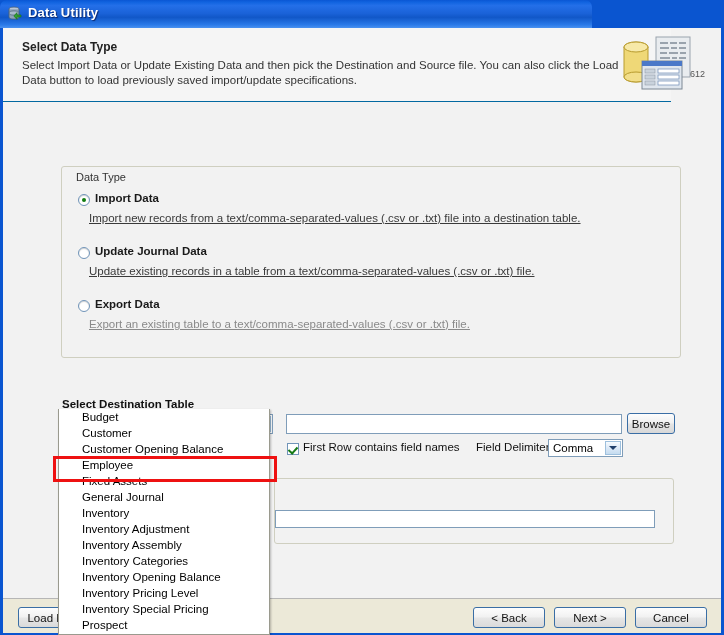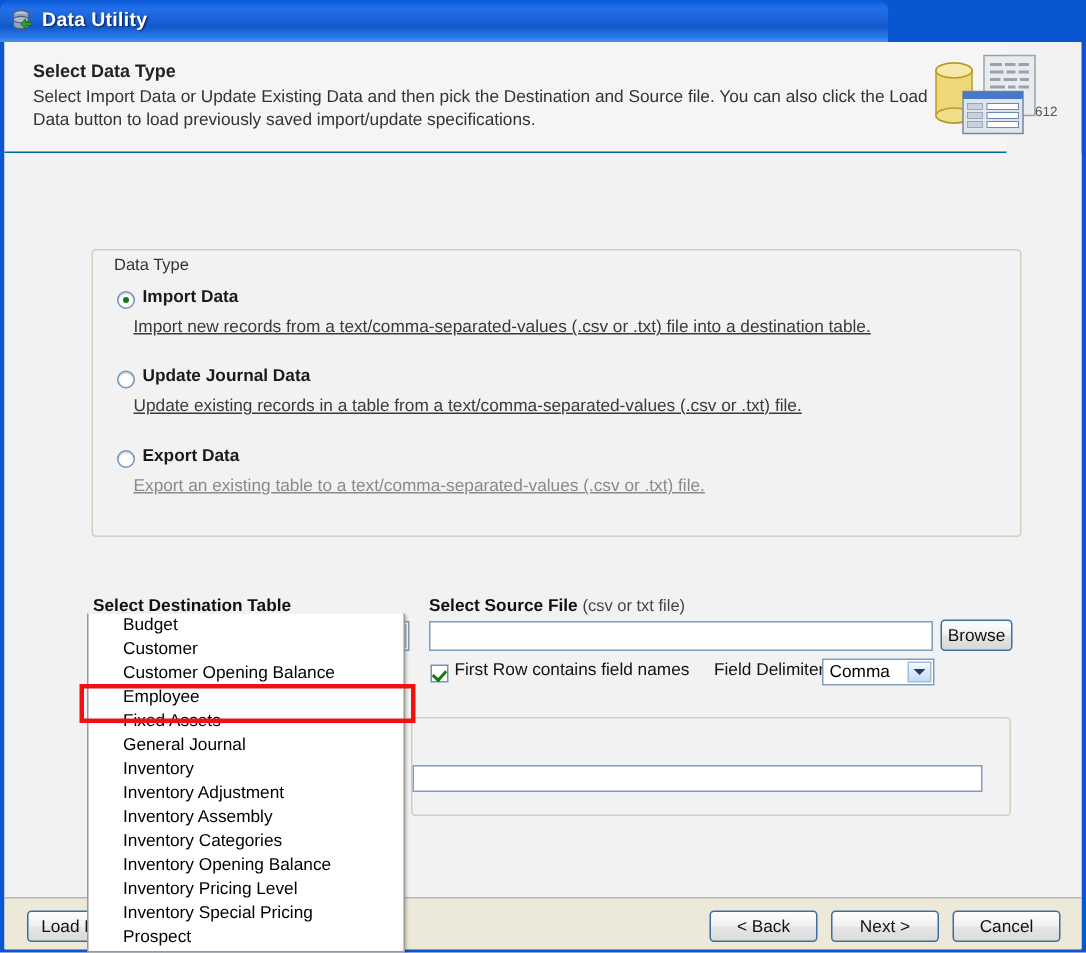--- a/index.html
+++ b/index.html
@@ -458,24 +458,20 @@
       </div>
       <div class="radio-desc" style="top:163px;">Update existing records in a table from a text/comma-separated-values (.csv or .txt) file.</div>
 
       <div class="radio-row" style="top:196px;">
         <span class="radio-circle"></span>
         <span class="radio-label">Export Data</span>
       </div>
       <div class="radio-desc dim" style="top:216px;">Export an existing table to a text/comma-separated-values (.csv or .txt) file.</div>
 
       <div id="lbl-dest">Select Destination Table</div>
-      <div id="lbl-src">
-        <span>Select Source File</span>
-        <span id="lbl-src-note">(csv or txt file)</span>
-      </div>
 
       <div id="combo-dest">
         <span id="combo-dest-value"></span>
         <span id="combo-dest-arrow">
           <span class="arrow-glyph"></span>
         </span>
       </div>
 
       <div id="txt-src">
         <input type="text" style="width: 100%; height: 100%; border: none; outline: none; background: transparent; font-family: &quot;Liberation Sans&quot;, sans-serif; font-size: 11.5px; padding: 0px 3px; box-sizing: border-box;" value="">

